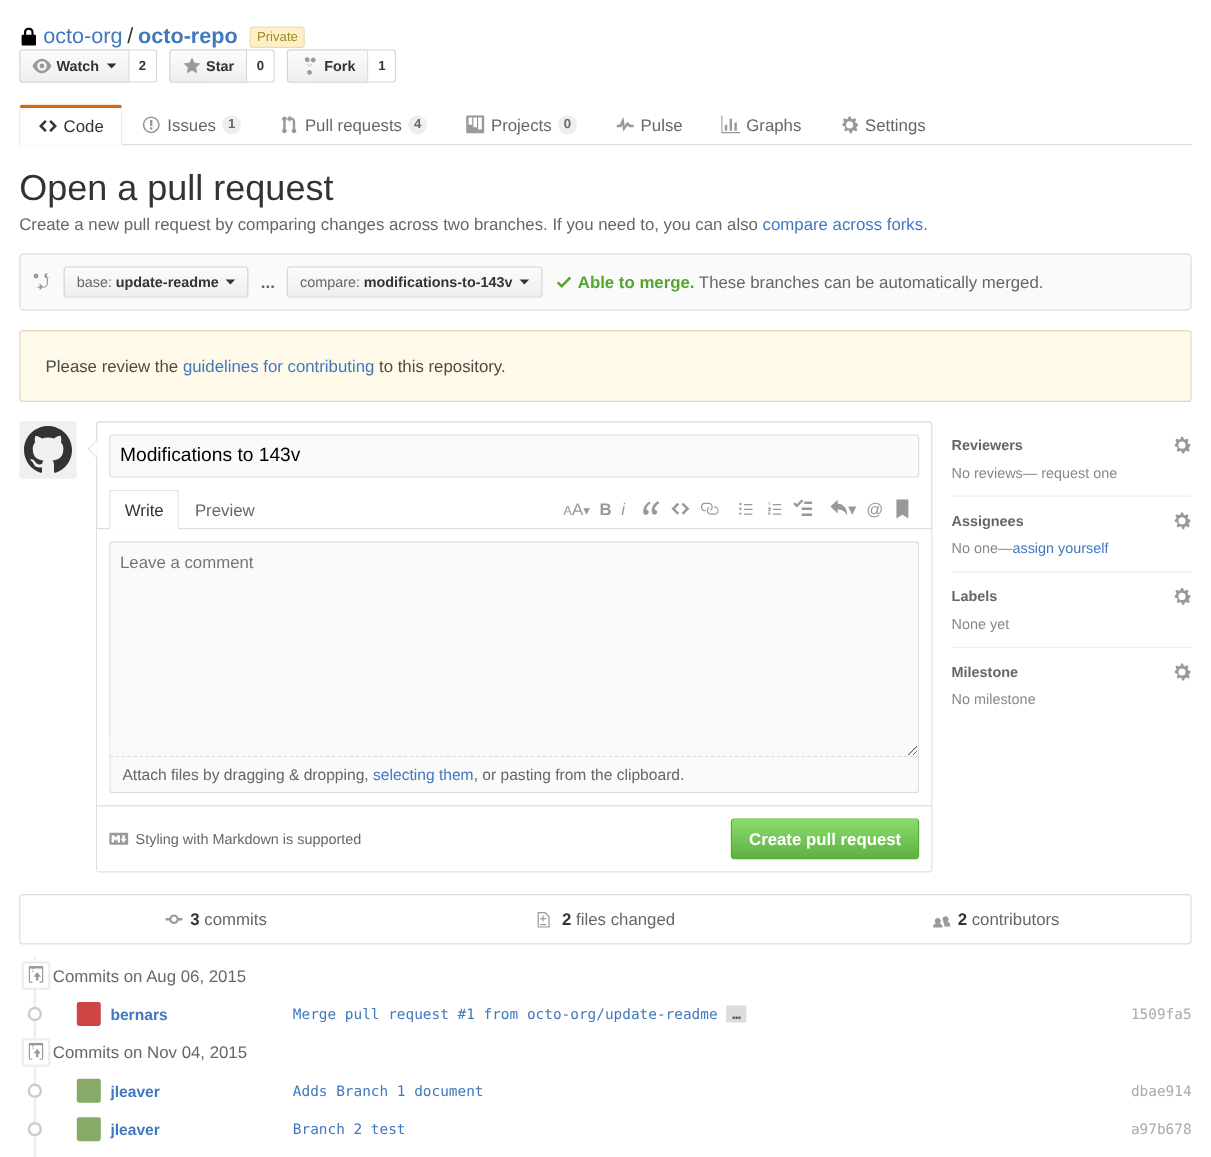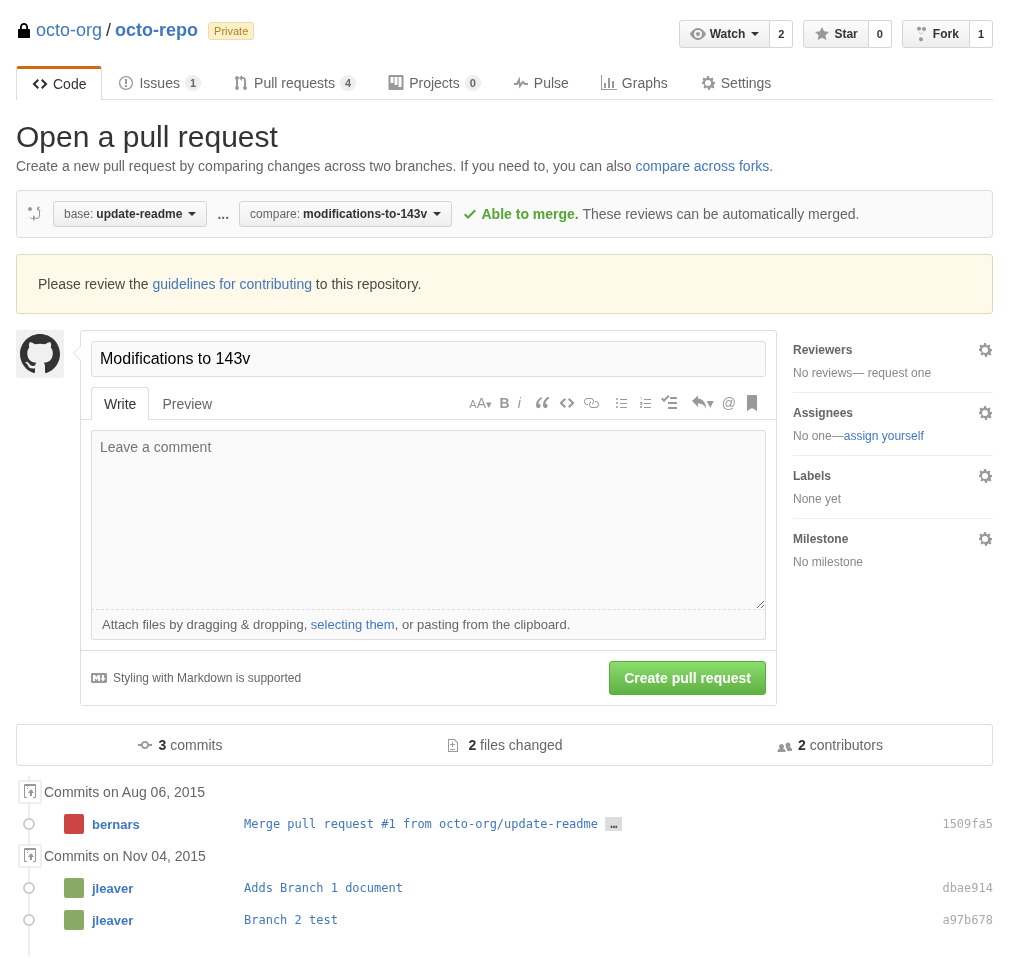--- a/index.html
+++ b/index.html
@@ -1,21 +1,21 @@
 <!DOCTYPE html>
 <html><head>
 <meta charset="utf-8">
 <style>
 * { box-sizing: border-box; margin: 0; padding: 0; }
 body { font-family: -apple-system, BlinkMacSystemFont, "Segoe UI", Helvetica, Arial, sans-serif; font-size: 14px; color: #333; background: #fff; width: 1009px; }
 a { color: #4078c0; text-decoration: none; }
 .container { padding: 0 16px; }
 
 
-.repohead { padding-top: 20px; display: flex; justify-content: space-between; align-items: flex-start; }
+.repohead { padding-top: 20px; display: flex; justify-content: space-between; align-items: flex-start; flex-direction: column; }
 .repo-title { font-size: 18px; font-weight: normal; display: flex; align-items: center; gap: 4px; }
 .lock-icon { color: #e6c76a; }
 .private-tag { font-size: 11px; background: #ffefc6; color: #a1882b; border: 1px solid #e6ddb6; border-radius: 3px; padding: 2px 5px; margin-left: 6px; }
 .pageactions { display: flex; gap: 10px; }
 .btn-group { display: flex; }
 .btn { font-size: 12px; font-weight: 600; color: #333; background: linear-gradient(#fcfcfc,#eee); border: 1px solid #d5d5d5; padding: 3px 10px; border-radius: 3px; cursor: pointer; display: inline-flex; align-items: center; gap: 4px; line-height: 20px; }
 .btn-group .btn { border-radius: 3px 0 0 3px; }
 .count { font-size: 11px; font-weight: 600; color: #333; background: #fff; border: 1px solid #d5d5d5; border-left: 0; padding: 3px 8px; border-radius: 0 3px 3px 0; line-height: 20px; }
 .caret { display: inline-block; width: 0; height: 0; border-left: 4px solid transparent; border-right: 4px solid transparent; border-top: 4px solid #333; vertical-align: middle; margin-left: 2px;}
 
@@ -202,21 +202,21 @@
     <span class="dots">...</span>
     <span class="range-select">
       <i>compare:</i>
         <span class="sel-val">modifications-to-143v</span>
         <span class="caret" style="margin-left:6px"></span>
     </span>
     <span class="merge-status">
       <span class="merge-ok"><svg class="s" style="fill:#55a532" viewBox="0 0 12 16">
             <path d="M12 5l-8 8-4-4 1.5-1.5L4 10l6.5-6.5z"></path>
           </svg> <span>Able to merge.</span></span>
-      <span>These reviews can be automatically merged.</span>
+      <span>These branches can be automatically merged.</span>
     </span>
   </div>
 
   <div class="flash">
     <span>Please review the </span><a>guidelines for contributing</a><span> to this repository.</span>
   </div>
 
   <div class="new-pr">
     <div class="avatar">
       <svg viewBox="0 0 16 16" width="40" height="40" style="fill:#333">

